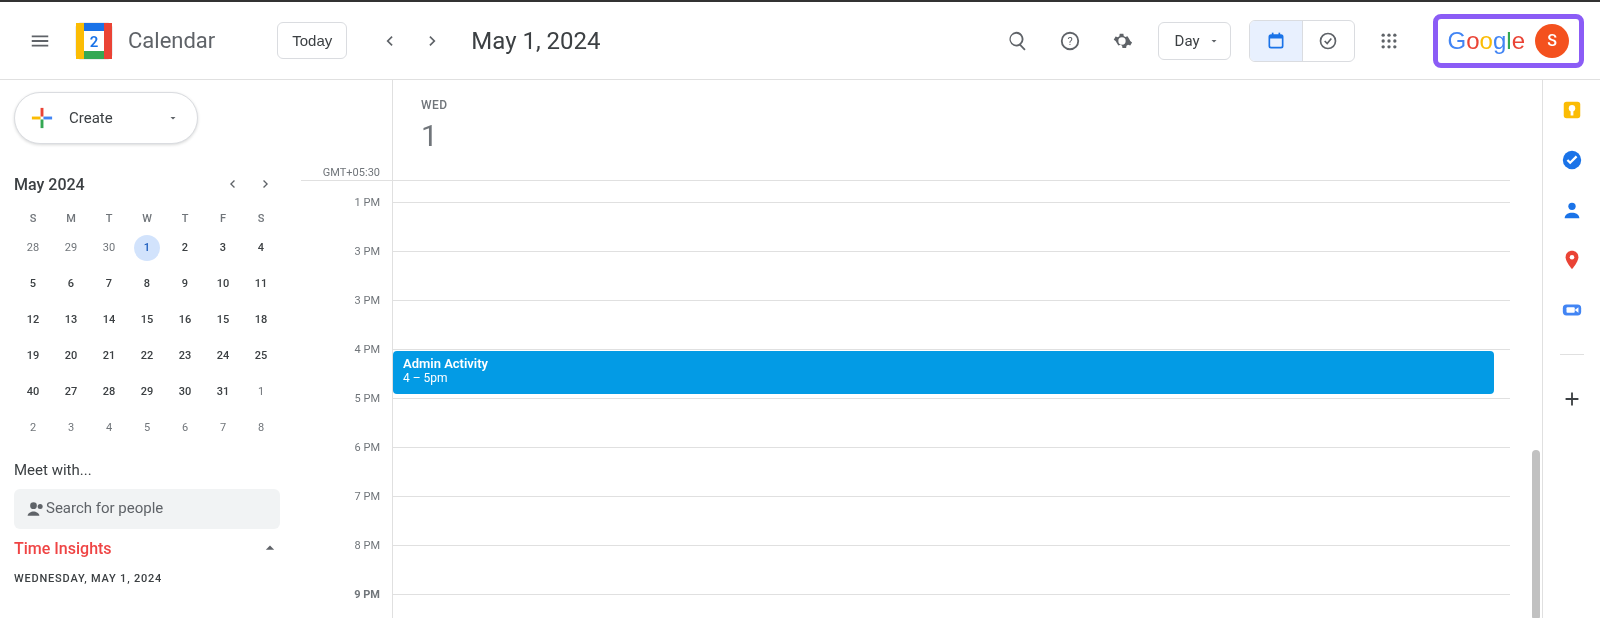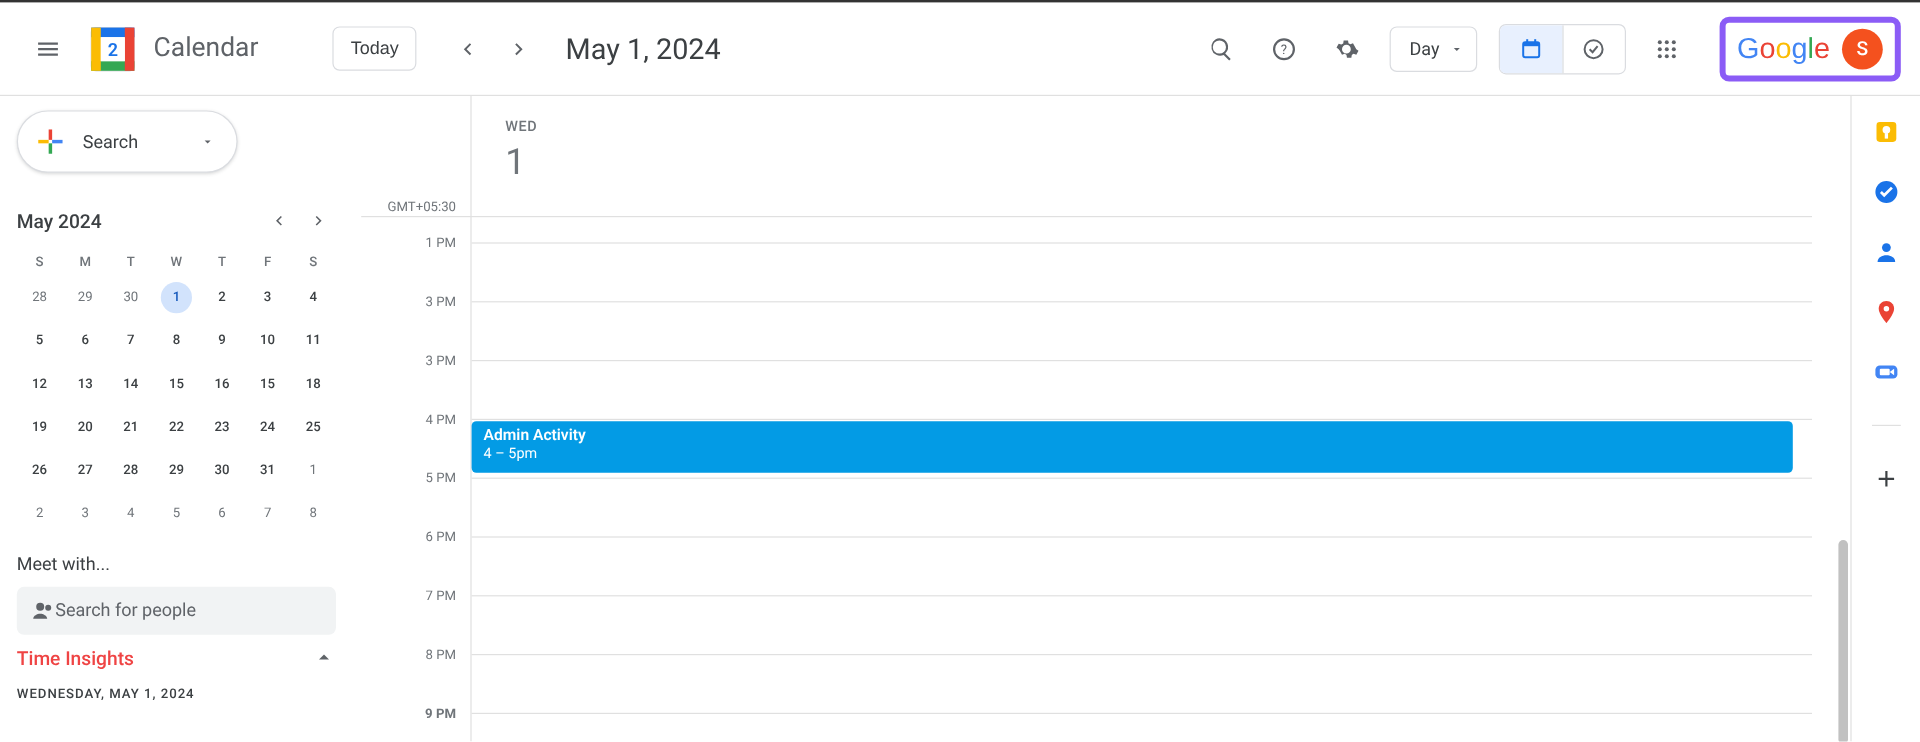--- a/index.html
+++ b/index.html
@@ -166,21 +166,21 @@
 
 <div class="body-area">
   <div class="sidebar">
     <div class="create-btn">
       <svg class="plus-ico" viewBox="0 0 36 36">
           <rect x="16" y="4" width="4" height="12" fill="#ea4335"></rect>
           <rect x="16" y="20" width="4" height="12" fill="#34a853"></rect>
           <rect x="4" y="16" width="12" height="4" fill="#fbbc04"></rect>
           <rect x="20" y="16" width="12" height="4" fill="#4285f4"></rect>
         </svg>
-      <span class="lbl">Search</span>
+      <span class="lbl">Create</span>
       <svg class="caret" width="12" height="12" viewBox="0 0 24 24">
           <path fill="#5f6368" d="M7 10l5 5 5-5z"></path>
         </svg>
     </div>
 
     <div class="mini-cal">
       <div class="mini-head">
         <div class="mini-title">May 2024</div>
         <div class="mini-nav">
           <div class="mn">
@@ -235,21 +235,21 @@
           <div class="date-row">
             <div class="date-cell">19</div>
             <div class="date-cell">20</div>
             <div class="date-cell">21</div>
             <div class="date-cell">22</div>
             <div class="date-cell">23</div>
             <div class="date-cell">24</div>
             <div class="date-cell">25</div>
           </div>
           <div class="date-row">
-            <div class="date-cell">26</div>
+            <div class="date-cell">40</div>
             <div class="date-cell">27</div>
             <div class="date-cell">28</div>
             <div class="date-cell">29</div>
             <div class="date-cell">30</div>
             <div class="date-cell">31</div>
             <div class="date-cell muted">1</div>
           </div>
           <div class="date-row">
             <div class="date-cell muted">2</div>
             <div class="date-cell muted">3</div>

